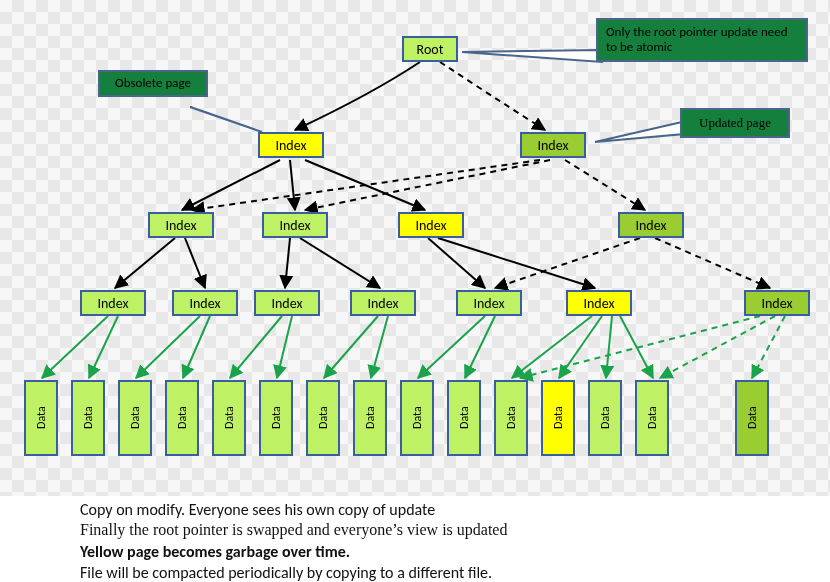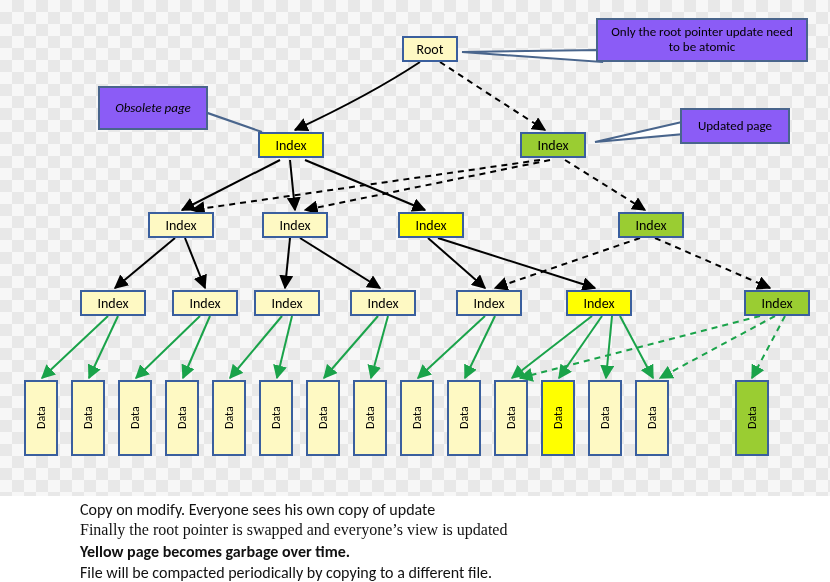--- a/index.html
+++ b/index.html
@@ -34,47 +34,46 @@
   svg.overlay {
     position: absolute;
     left: 0; top: 0;
     width: 830px; height: 582px;
     pointer-events: none;
   }
   .node {
     position: absolute;
     box-sizing: border-box;
     border: 2px solid #3a5f9e;
-    background: #fef9c3;
+    background: #bef264;
     display: flex;
     align-items: center;
     justify-content: center;
     font-size: 14px;
     padding: 2px 8px;
     white-space: nowrap;
   }
   .node.yellow { background: #ffff00; }
   .node.green  { background: #9acd32; }
   .node.data {
     writing-mode: vertical-rl;
     transform: rotate(180deg);
     font-size: 12px;
     padding: 0;
   }
   .callout {
     position: absolute;
     box-sizing: border-box;
     border: 2px solid #49658c;
-    background: #8b5cf6;
+    background: #15803d;
     display: flex;
     align-items: center;
     justify-content: center;
     font-size: 13px;
     padding: 4px 8px;
-    text-align: center;
     line-height: 1.15;
   }
   .caption {
     position: absolute;
     font-size: 16px;
     color: #111;
     white-space: nowrap;
   }
 </style>
 </head>
@@ -147,22 +146,22 @@
   <path d="M785,316 L752,378" stroke="#1aa34a" stroke-width="2" fill="none" stroke-dasharray="6 5" marker-end="url(#ahGreen)"></path>
 
   <path d="M190,107 L262,132 L205,112 Z" fill="#fff" stroke="#49658c" stroke-width="2"></path>
 
   <path d="M600,50 L462,52 L602,62 Z" fill="#fff" stroke="#49658c" stroke-width="2"></path>
 
   <path d="M682,122 L595,142 L684,134 Z" fill="#fff" stroke="#49658c" stroke-width="2"></path>
 </svg>
 
 <div class="callout" style="left:596px; top:18px; width:212px; height:44px;">Only the root pointer update need to be atomic</div>
-<div class="callout" style="left:98px; top:86px; width:110px; height:44px;font-style:italic;">Obsolete page</div>
-<div class="callout" style="left:680px; top:108px; width:110px; height:36px;">Updated page</div>
+<div class="callout" style="left:98px; top:70px; width:110px; height:27px;">Obsolete page</div>
+<div class="callout" style="left:680px; top:108px; width:110px; height:30px;font-family:Liberation Serif, serif;">Updated page</div>
 
 <div class="node" style="left:402px; top:36px; width:56px; height:26px;">Root</div>
 
 <div class="node yellow" style="left:258px; top:132px; width:66px; height:26px;">Index</div>
 <div class="node green" style="left:520px; top:132px; width:66px; height:26px;">Index</div>
 
 <div class="node" style="left:148px; top:212px; width:66px; height:26px;">Index</div>
 <div class="node" style="left:262px; top:212px; width:66px; height:26px;">Index</div>
 <div class="node yellow" style="left:398px; top:212px; width:66px; height:26px;">Index</div>
 <div class="node green" style="left:618px; top:212px; width:66px; height:26px;">Index</div>

